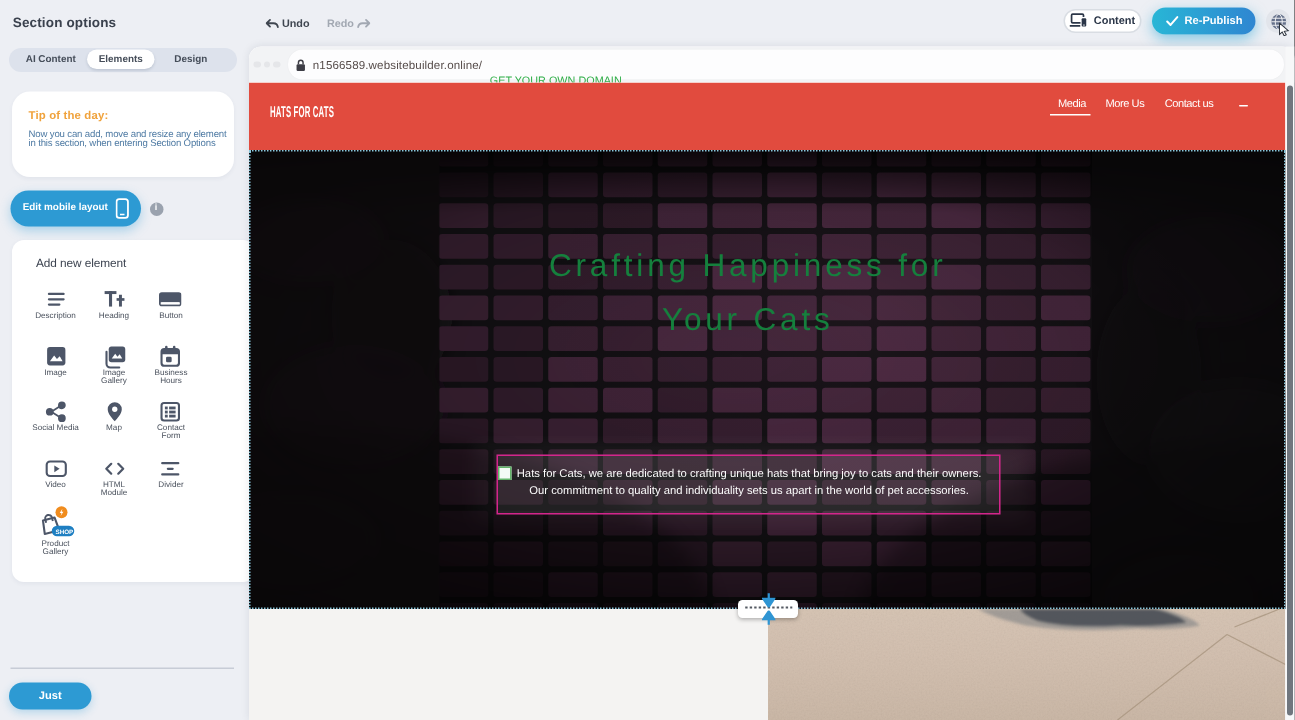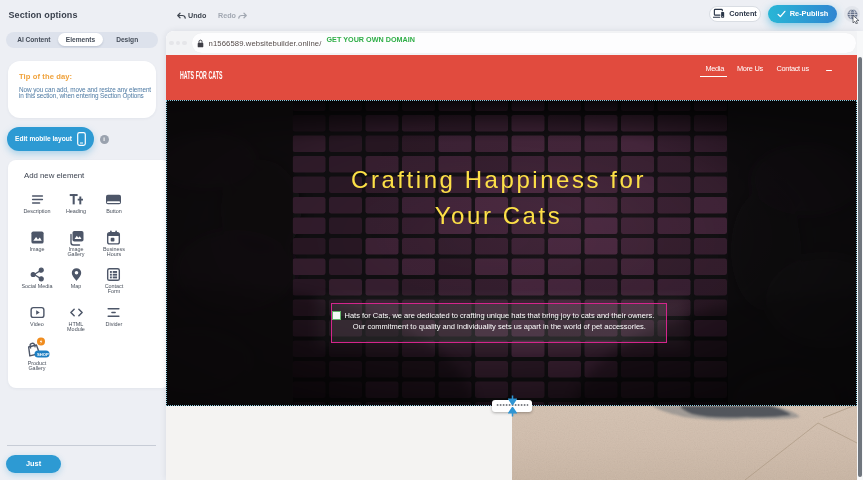--- a/index.html
+++ b/index.html
@@ -30,30 +30,30 @@
 .cell svg{display:inline-block}
 .cell .lb{font-size:5.9px;line-height:6px;color:#49505c;transform:scale(0.92);transform-origin:center top}
 #hr1{left:7px;top:444.5px;width:149px;height:1px;background:#c7ccd6}
 #done{left:6px;top:455px;width:55px;height:18px;border-radius:9.5px;background:#2d9ad3;color:#fff;font-size:7.4px;font-weight:bold;text-align:center;line-height:18px;box-shadow:0 2px 6px rgba(45,154,211,0.3)}
 
 #win{left:166px;top:31px;width:697px;height:449px;border-radius:8px 8px 0 0;background:#fff;overflow:hidden;box-shadow:0 0 6px rgba(30,40,60,0.10)}
 #urlbar{position:absolute;left:0;top:0;width:697px;height:24px;background:#f2f3f5;border-radius:8px 8px 0 0}
 #addr{position:absolute;left:25.5px;top:2.2px;width:664px;height:19.6px;background:#fdfdfe;border-radius:9.8px;box-shadow:0 0 1px rgba(0,0,0,0.06)}
 .dot{position:absolute;top:10px;width:4.2px;height:4.2px;border-radius:50%;background:#e5e6e9}
 #urltxt{position:absolute;left:42.5px;top:7.8px;font-size:7.7px;color:#564c4a;letter-spacing:0.1px}
-#getdom{position:absolute;left:160.5px;top:4px;font-size:7.2px;font-weight:bold;color:#2fae47;letter-spacing:0.02px}
+#getdom{position:absolute;left:160.5px;top:18px;font-size:7.2px;font-weight:normal;color:#2fae47;letter-spacing:0.02px}
 #site{position:absolute;left:0;top:24px;width:691px;height:425px;background:#fff;overflow:hidden}
 #hdr{position:absolute;left:0;top:0;width:691px;height:44.5px;background:#e14b3e}
 #logo{position:absolute;left:14.2px;top:15px;font-size:10.4px;font-weight:bold;color:#fff;letter-spacing:0.2px;transform:scaleX(0.5);transform-origin:left center;white-space:nowrap}
 .nav{position:absolute;top:8.9px;font-size:7.4px;color:#fff;white-space:nowrap;letter-spacing:-0.3px}
 #nav-underline{position:absolute;left:534px;top:21.2px;width:27px;height:1.2px;background:#fff}
 #nav-dash{position:absolute;left:660px;top:14.5px;width:5.5px;height:1.5px;background:#fff;border-radius:1px}
 #hero{position:absolute;left:0;top:44.5px;width:691px;height:306px;background:#0e0c0e;overflow:hidden}
 #herobd{position:absolute;left:0;top:0;width:691px;height:306px;border:1px dotted #8fd2e8;opacity:0.95;pointer-events:none}
-.h1{position:absolute;left:-13px;width:691px;text-align:center;color:#fde047;font-size:24px;letter-spacing:2.55px;white-space:nowrap}
+.h1{position:absolute;left:-13px;width:691px;text-align:center;color:#15803d;font-size:21px;letter-spacing:2.55px;white-space:nowrap}
 #h1a{top:66.7px}
 #h1b{top:102.7px}
 #sub{position:absolute;left:-17px;width:691px;text-align:center;top:158px;color:#f2eef2;font-size:13px;letter-spacing:0.7px}
 #descbox{position:absolute;left:165.4px;top:203.3px;width:336px;height:40px;border:1.2px solid #d4258c;background:rgba(255,255,255,0.07)}
 #desc{position:absolute;left:10px;top:6.5px;width:314px;font-size:7.5px;line-height:11px;color:#fdfdfd;text-align:center}
 #handle-sq{position:absolute;left:0px;top:7.5px;width:9px;height:9px;background:#f3fbf5;border:1px solid #63b56a}
 #below{position:absolute;left:0;top:350.5px;width:691px;height:75px;background:#f4f3f2}
 #beige{position:absolute;left:346px;top:0;width:345px;height:75px;overflow:hidden}
 
 #rh{left:491.5px;top:399.5px;width:40.5px;height:12.5px;background:#fff;border-radius:3px;box-shadow:0 1px 3px rgba(0,0,0,0.3);z-index:5}

